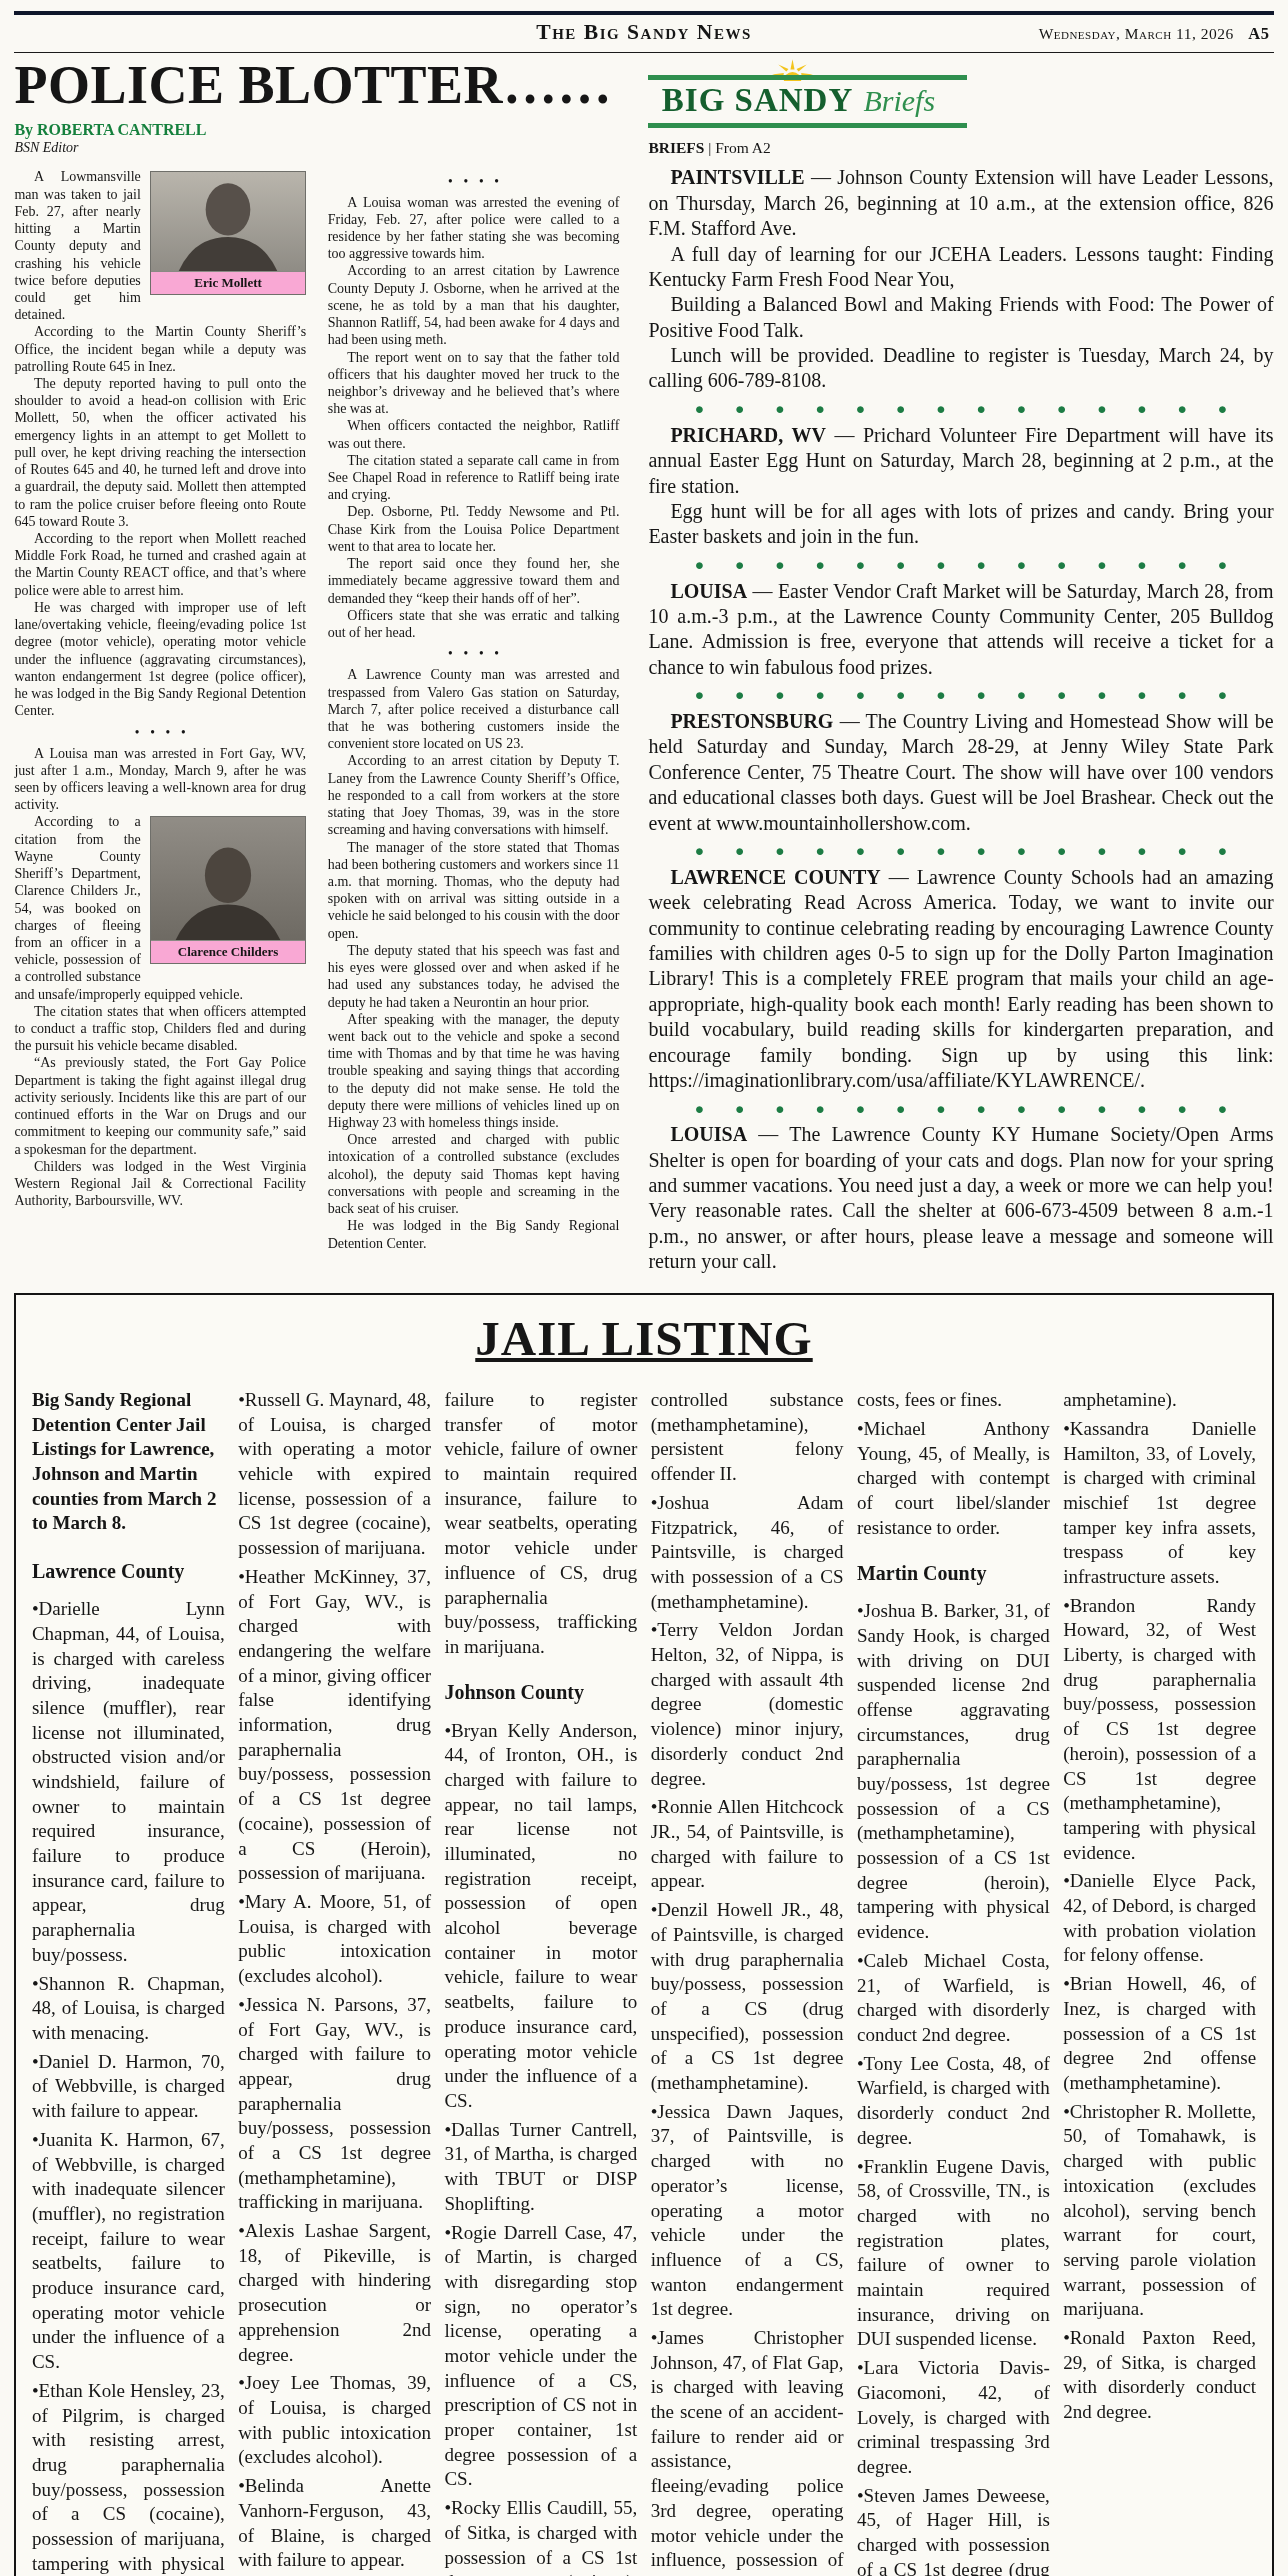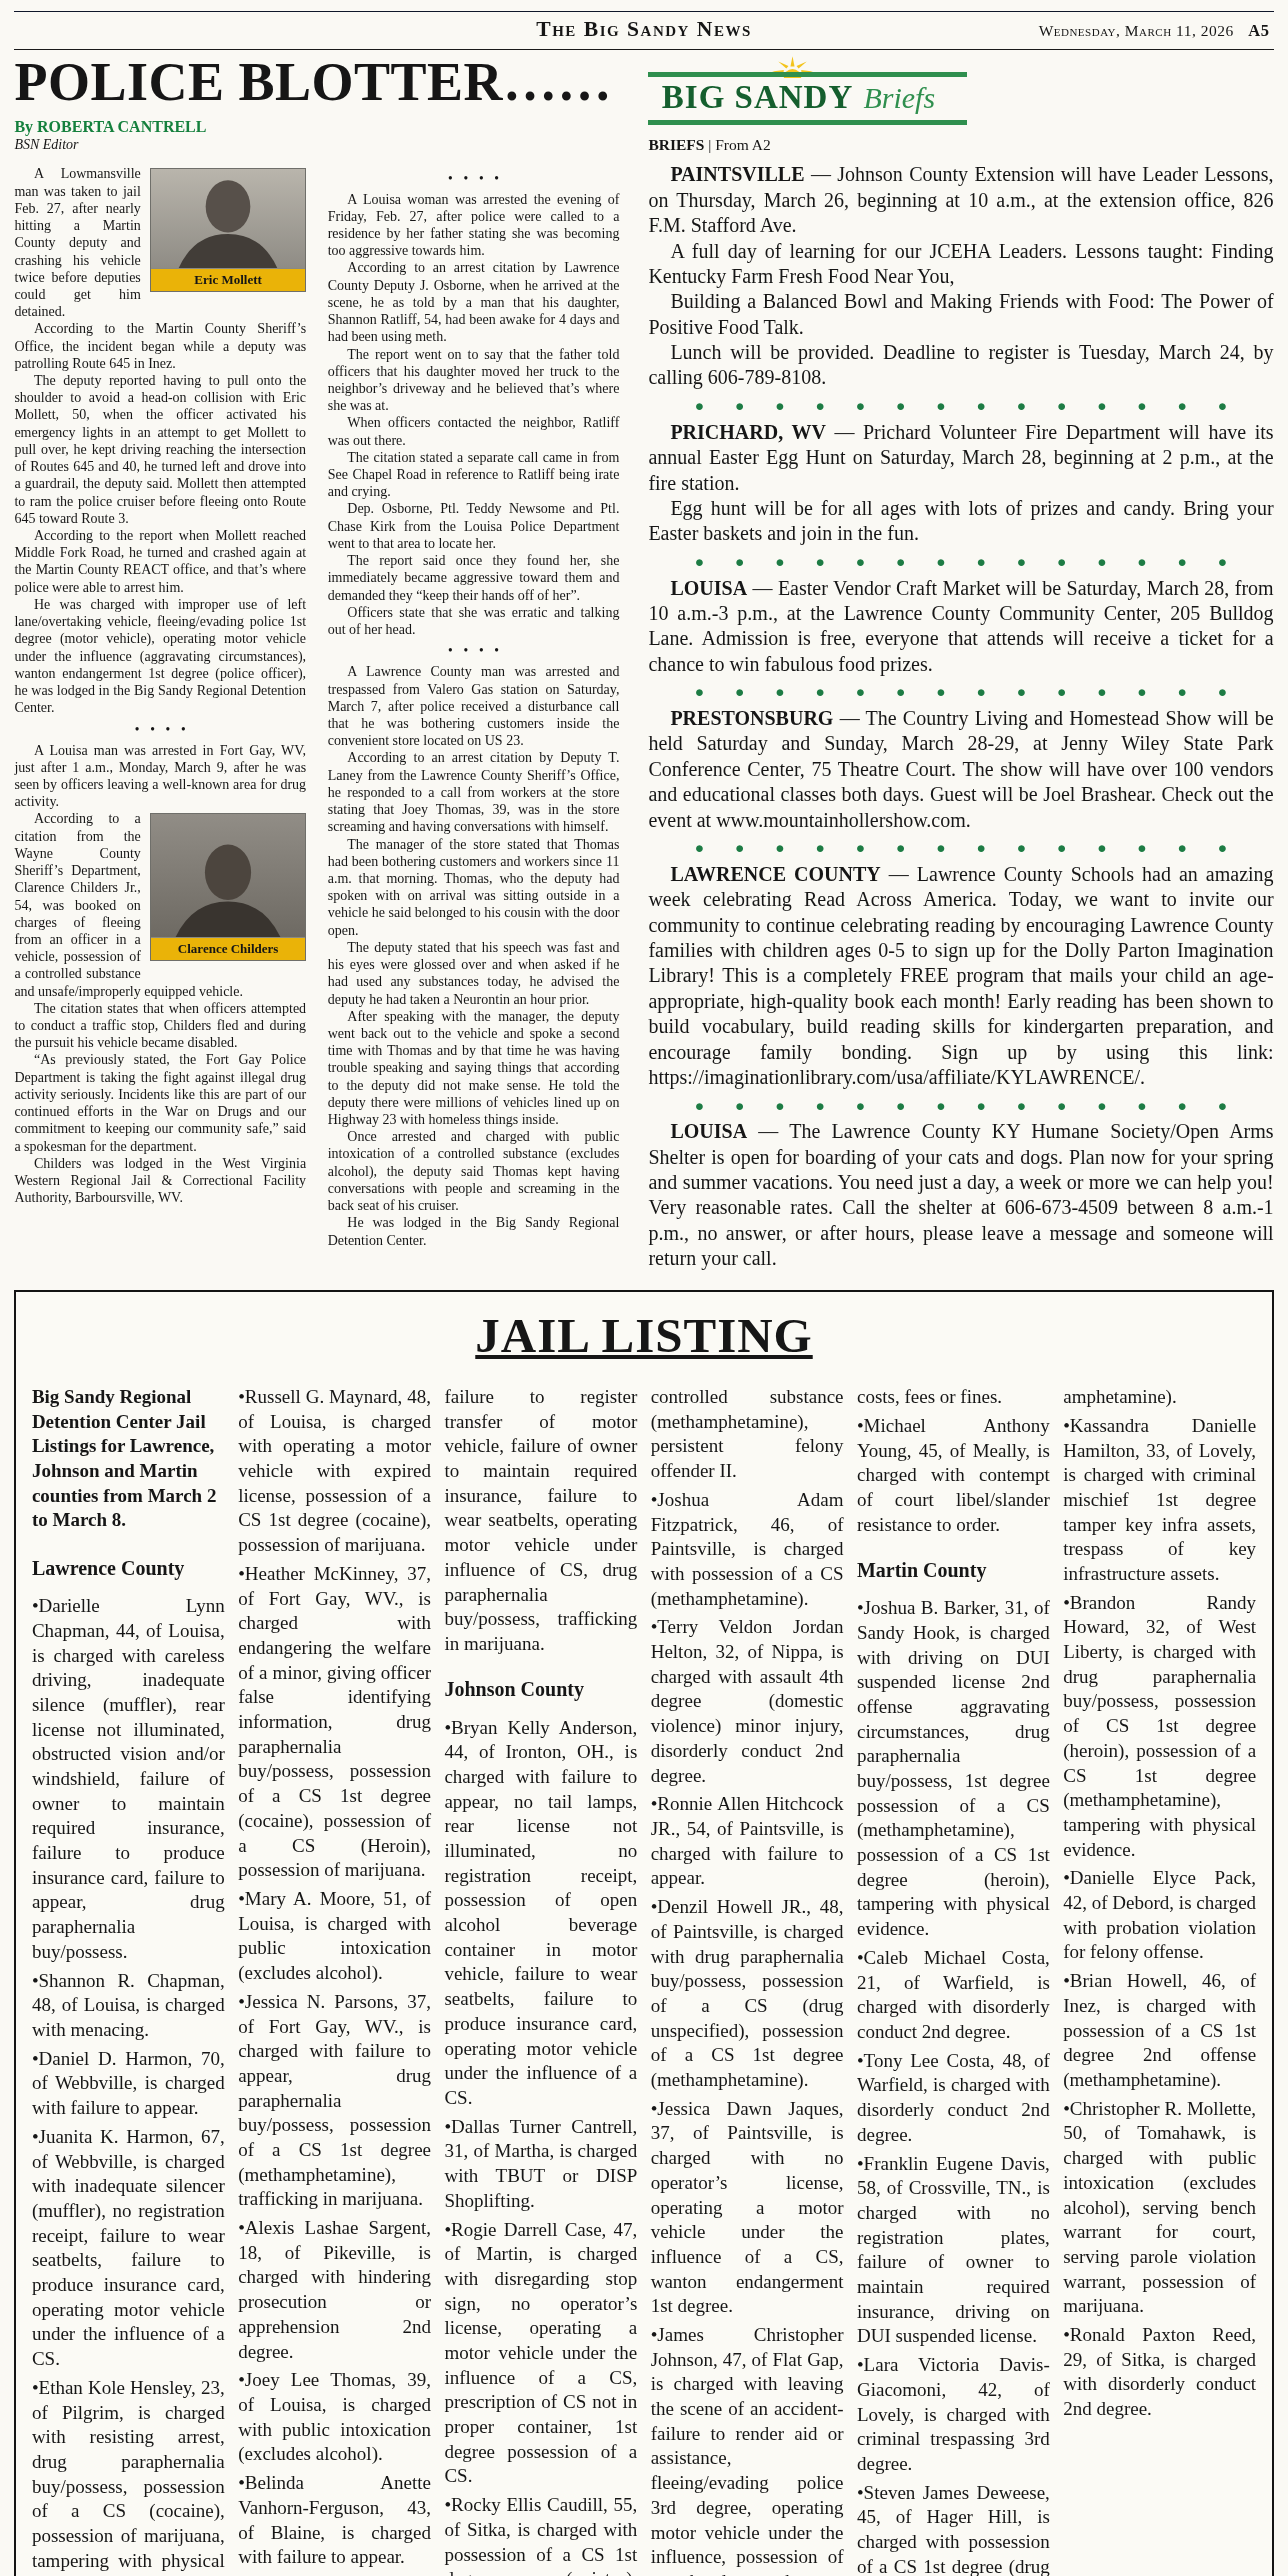--- a/index.html
+++ b/index.html
@@ -7,21 +7,21 @@
   body {
     width: 1288px; min-height: 2890px;
     background: #faf9f4; color: #161616;
     font-family: "Liberation Serif", "DejaVu Serif", serif;
     padding: 11.3px 14.4px 20.6px;
   }
 
   
   .masthead {
     display: grid; grid-template-columns: 1fr auto 1fr; align-items: baseline;
-    border-top: 1px solid #0f172a; border-bottom: 1.5px solid #1a1a1a;
+    border-top: 4px solid #0f172a; border-bottom: 1.5px solid #1a1a1a;
     padding: 5.2px 4.1px 6.2px;
   }
   .m-name { grid-column: 2; font-variant: small-caps; font-weight: bold; font-size: 21.6px; letter-spacing: 1.5px; text-align: center; }
   .m-right { justify-self: end; font-variant: small-caps; font-size: 15.5px; letter-spacing: 0.5px; white-space: nowrap; }
   .m-page { font-weight: bold; font-size: 16.5px; margin-left: 10.3px; }
 
   
   .main-row { display: flex; gap: 29px; margin-top: 2px; }
   .blotter { width: 605px; flex: 0 0 auto; }
   .briefs  { flex: 1 1 auto; min-width: 0; }
@@ -36,21 +36,21 @@
   .bcol { flex: 1; min-width: 0; font-size: 14px; line-height: 1.23; text-align: justify; hyphens: auto; }
   .bcol p { margin: 0; }
   .bcol p.para { text-indent: 1.4em; }
   .bcol p.sep { text-align: center; text-indent: 0; font-weight: bold; font-size: 12px; word-spacing: 8.2px; margin: 5.2px 0; }
 
   figure.mug { float: right; width: 156px; margin: 2.1px 0 5.2px 9.3px; border: 0.5px solid #6f6f6a; background: #fff; }
   .mug-img { position: relative; overflow: hidden; }
   .mug-a .mug-img { height: 99px; background: linear-gradient(#b9b5ac, #8f8c85); }
   .mug-b .mug-img { height: 123px; background: linear-gradient(#918d86, #6e6a63); }
   .mug-img svg { position: absolute; bottom: 0; left: 0; width: 100%; height: 100%; }
-  figure.mug figcaption { text-align: center; font-weight: bold; font-size: 13px; padding: 3.1px 1px; background: #eab308; border-top: 0.5px solid #8a8a84; }
+  figure.mug figcaption { text-align: center; font-weight: bold; font-size: 13px; padding: 3.1px 1px; background: #f9a8d4; border-top: 0.5px solid #8a8a84; }
 
   
   .briefs-logo {
     position: relative; width: 319px; margin: 3.1px 0 11.3px; padding: 24px 13.4px 4.1px;
     border-bottom: 5.2px solid #2f8f4e;
   }
   .logo-bar-top { position: absolute; left: 0; top: 17.5px; width: 100%; height: 5.2px; background: #2f8f4e; }
   .sun { position: absolute; top: 0px; left: 120px; line-height: 0; }
   .logo-line { white-space: nowrap; }
   .logo-main { font-weight: bold; font-size: 33px; color: #155f2e; letter-spacing: 1px; }

